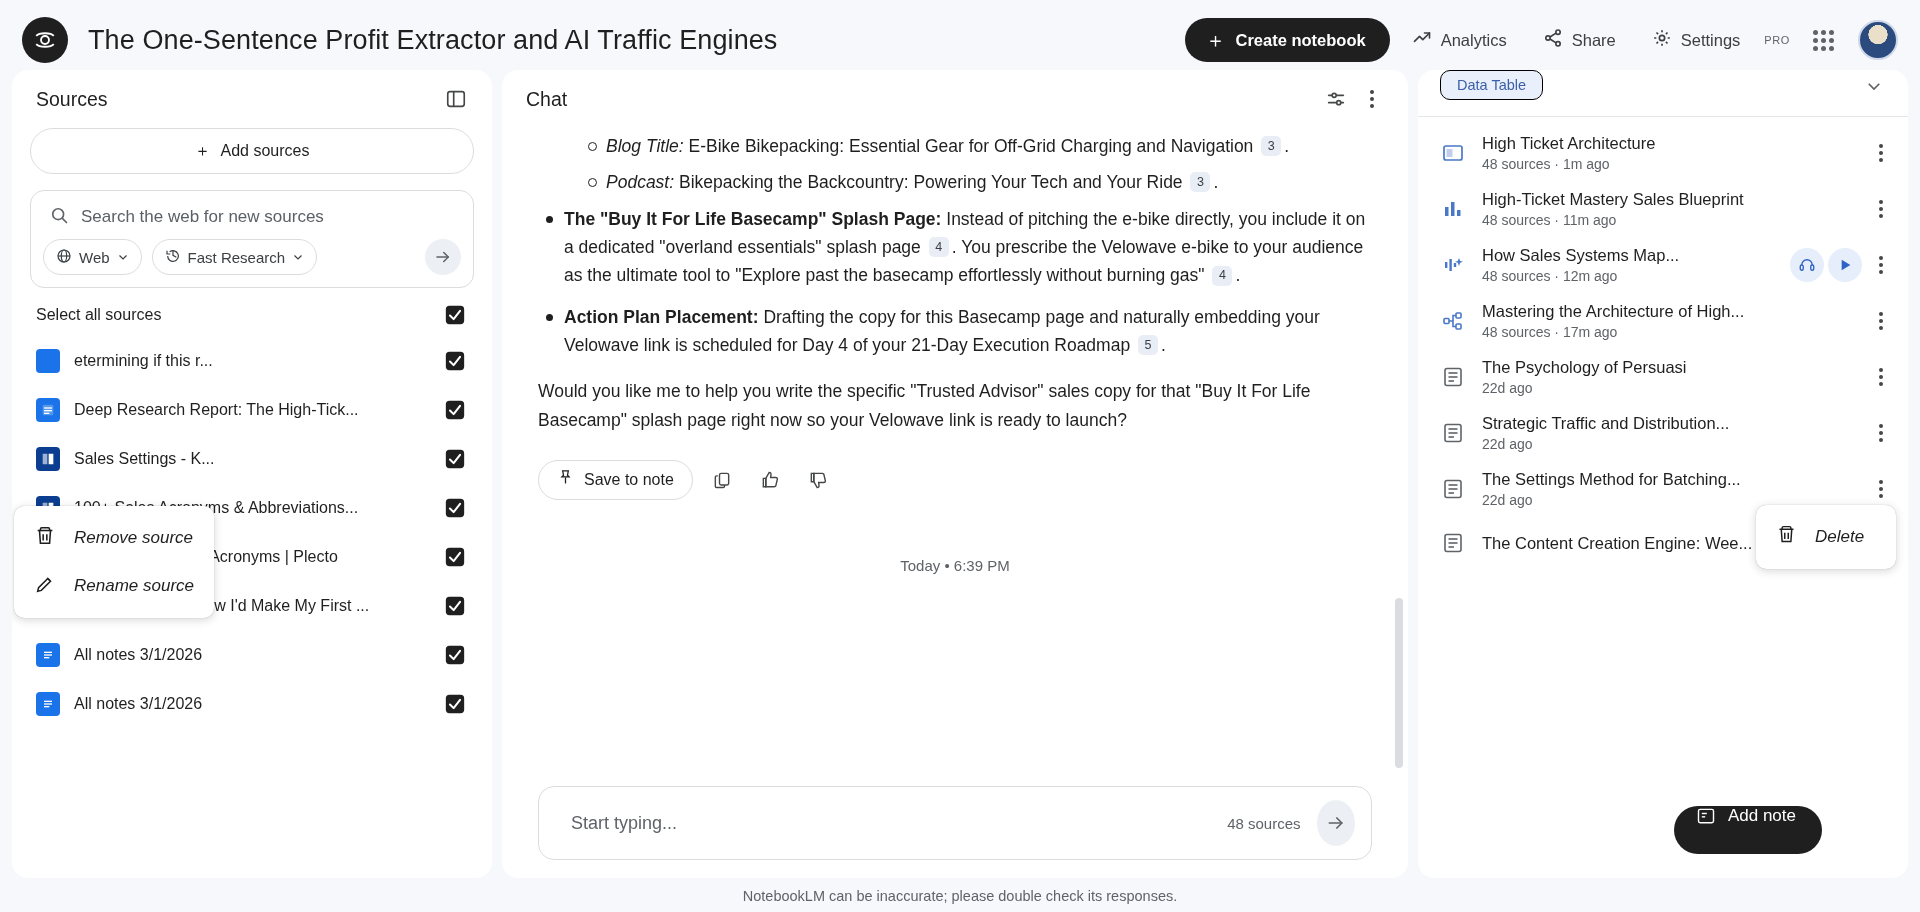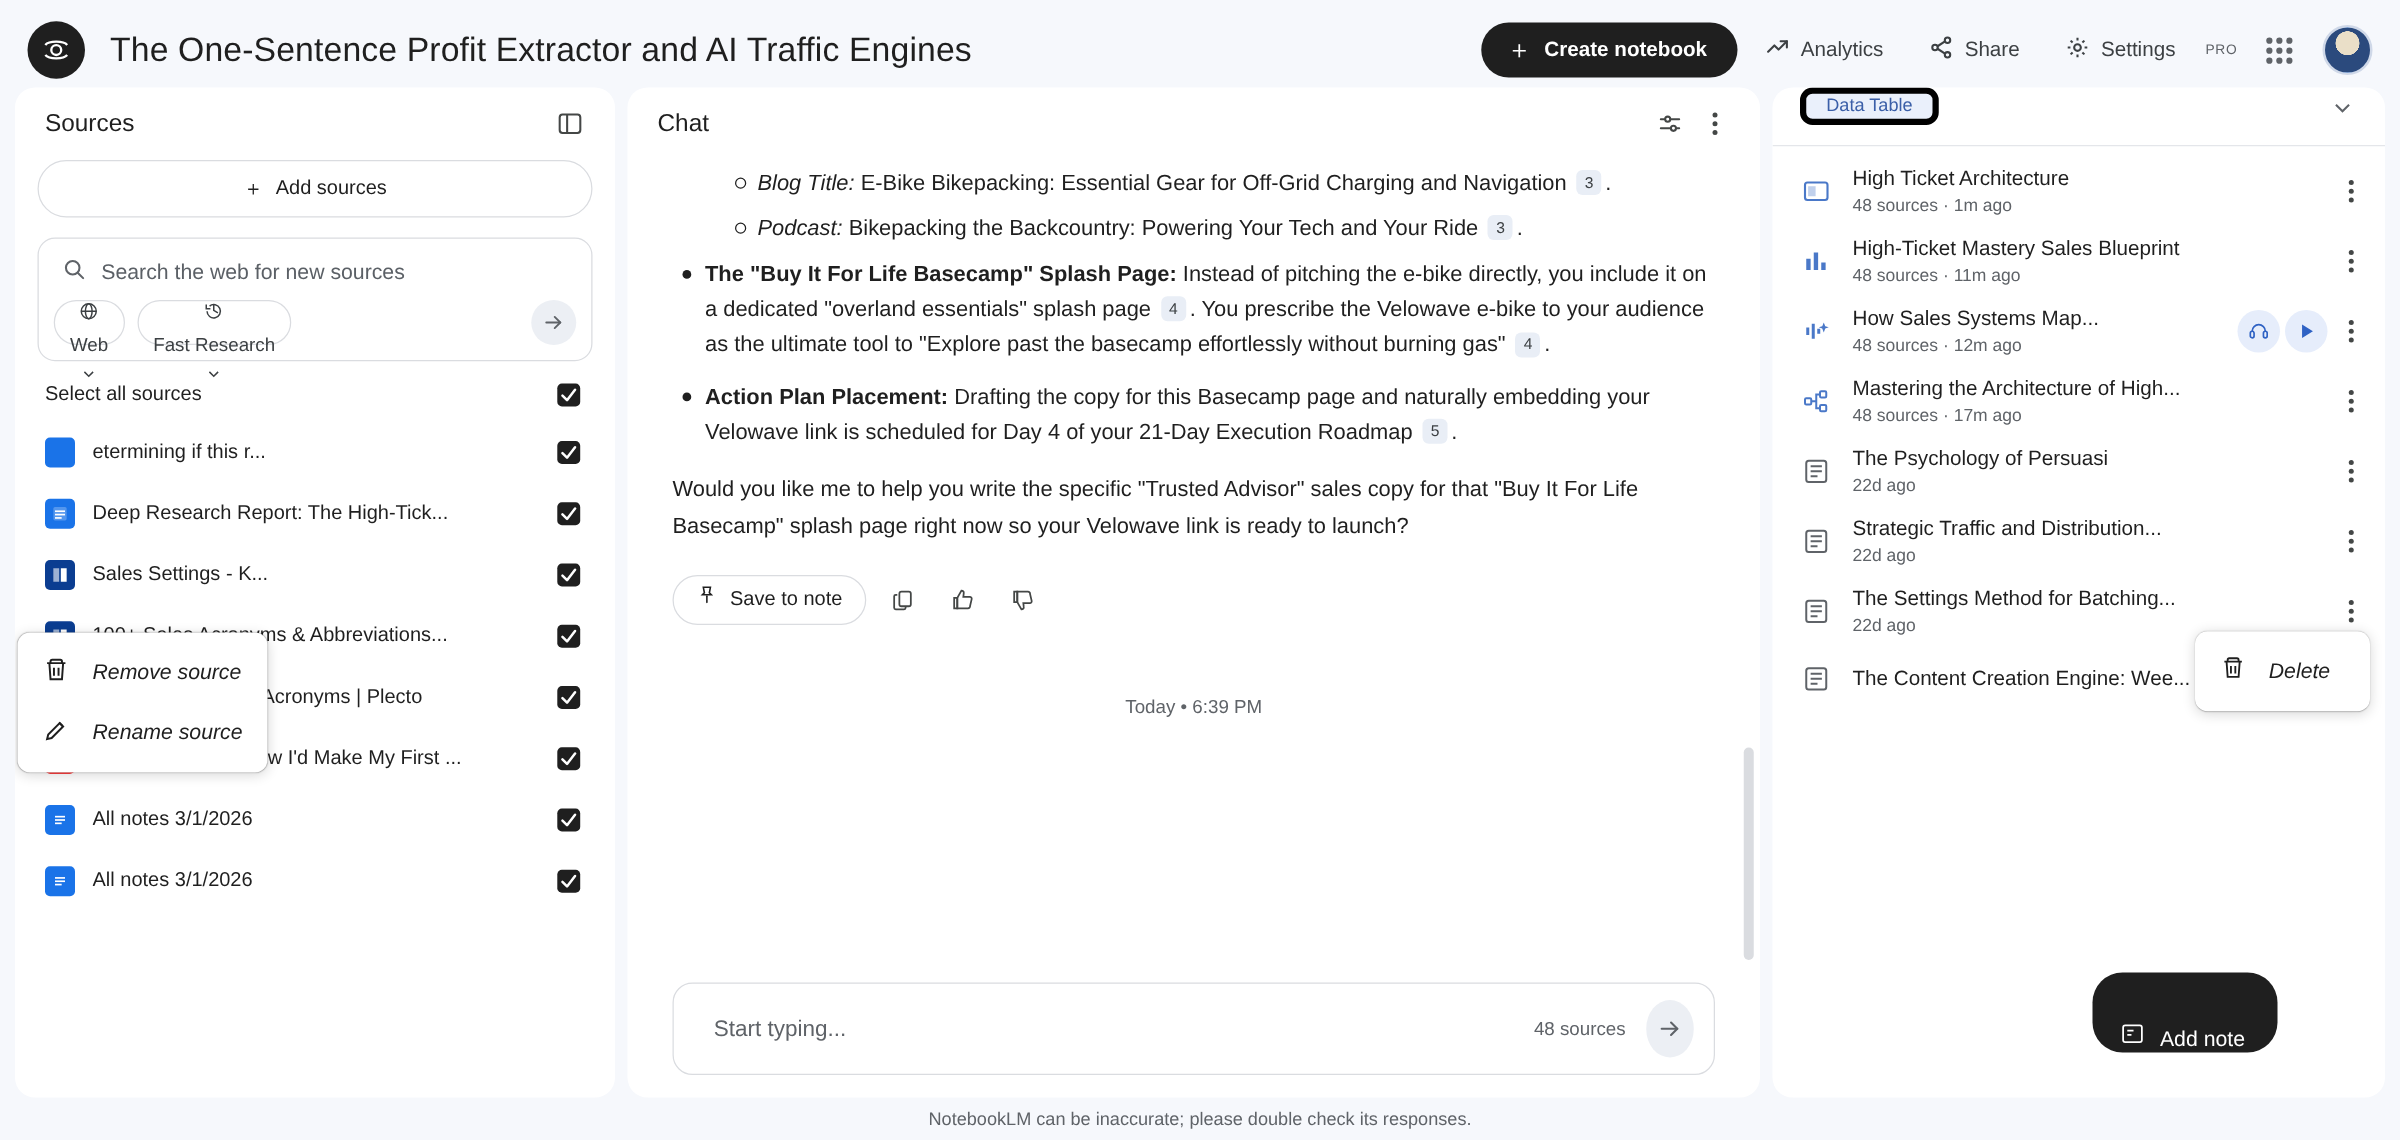--- a/index.html
+++ b/index.html
@@ -98,21 +98,20 @@
     border: none; outline: none; font-size: 17px; color: #1f1f1f; width: 100%;
     font-family: "Liberation Sans", sans-serif; background: transparent;
   }
   .search-row input::placeholder { color: #5b6066; }
   .chips { display: flex; align-items: center; gap: 10px; }
   .chip {
     display: flex; align-items: center; gap: 7px;
     border: 1px solid #dadce0; border-radius: 20px;
     height: 36px; padding: 0 12px; font-size: 15px; color: #3c4043; cursor: pointer;
     background: #fff;
-    flex-direction: column;
   }
   .go-btn {
     width: 36px; height: 36px; border-radius: 50%; background: #eceff4;
     display: flex; align-items: center; justify-content: center;
     margin-left: auto; cursor: pointer; color: #5f6368;
   }
   .select-all {
     display: flex; align-items: center; padding: 16px 8px 10px 6px;
     font-size: 16px; color: #1f1f1f;
   }
@@ -206,21 +205,21 @@
     position: absolute; right: 5px; top: 470px; width: 8px; height: 170px;
     background: #dadce0; border-radius: 4px;
   }
 
   
   .studio-body { flex: 1 1 auto; overflow: hidden; position: relative; }
   .studio-top {
     padding: 0 18px 10px 22px; display: flex; align-items: flex-start; gap: 10px;
   }
   .data-chip {
-    border: 5px solid #000000; background: #eaf0fb; color: #3b5fa8;
+    border: 1px solid #000000; background: #eaf0fb; color: #3b5fa8;
     border-radius: 10px; height: 30px; display: flex; align-items: center;
     padding: 0 16px; font-size: 14.5px; cursor: pointer;
   }
   .chev-btn {
     width: 32px; height: 32px; border-radius: 50%; display: flex;
     align-items: center; justify-content: center; color: #5f6368; cursor: pointer;
     margin-left: auto;
   }
   .studio-div { height: 1px; background: #e4e6ea; margin: 4px 0 8px; }
   .note-item {
@@ -238,23 +237,23 @@
   .round-btn {
     width: 34px; height: 34px; border-radius: 50%;
     display: flex; align-items: center; justify-content: center;
     cursor: pointer; color: #5f6368;
   }
   .round-btn.blue { background: #e6edfb; color: #2f62c4; }
   .kebab { width: 30px; height: 34px; display: flex; align-items: center; justify-content: center; cursor: pointer; color: #444746; }
   .kebab i { width: 4px; height: 4px; background: #444746; border-radius: 50%; display: block; box-shadow: 0 -7px 0 #444746, 0 7px 0 #444746; }
 
   .add-note-fab {
-    position: absolute; right: 86px; bottom: 36px;
+    position: absolute; right: 86px; bottom: 24px;
     background: #1f1f1f; color: #fff; border-radius: 24px;
-    height: 64px; display: flex; align-items: flex-end; gap: 12px;
+    height: 48px; display: flex; align-items: flex-start; gap: 12px;
     padding: 0 26px 0 22px; font-size: 17px; cursor: pointer; z-index: 30;
   }
 
   .footer-note {
     position: absolute; bottom: 8px; left: 0; right: 0; text-align: center;
     font-size: 14.5px; color: #5f6368;
   }
 </style>
 </head>
 <body>

